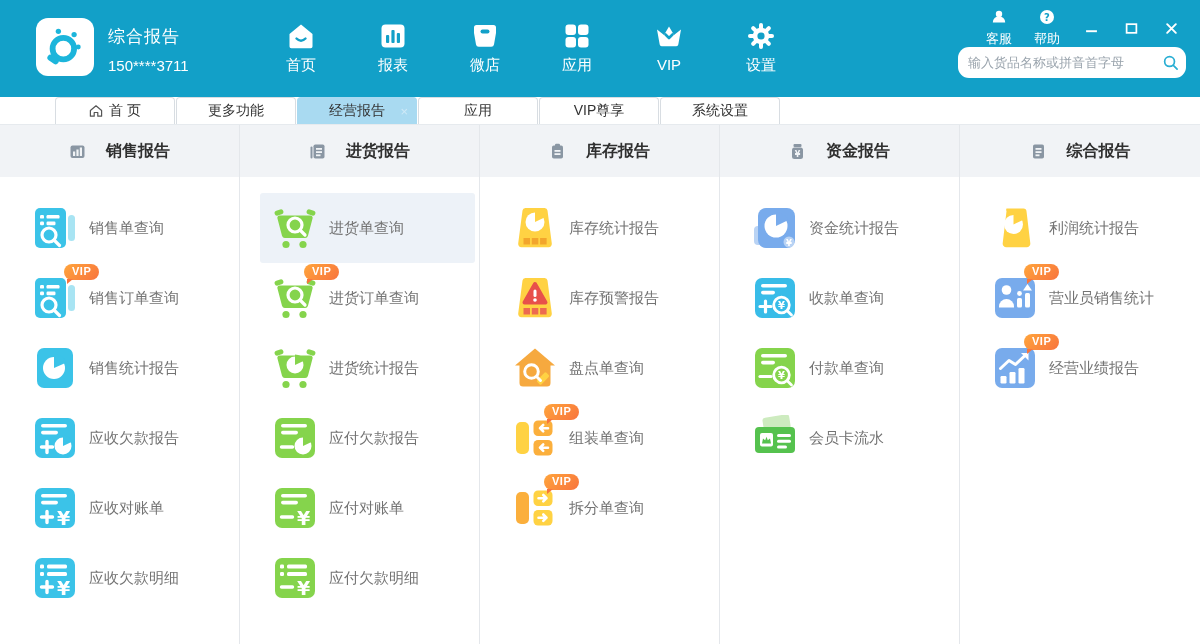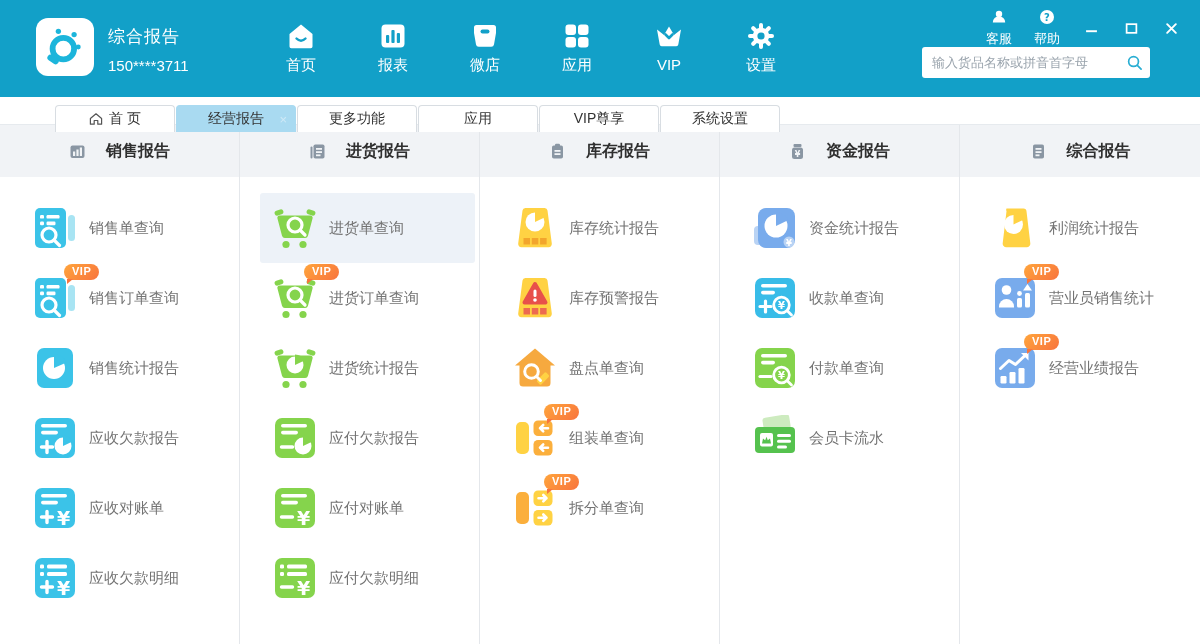--- a/index.html
+++ b/index.html
@@ -20,29 +20,29 @@
   .nav-item .nav-ico { height:32px; display:flex; align-items:flex-end; justify-content:center; }
   .nav-item svg { width:30px; height:30px; }
   .nav-label { font-size:15px; margin-top:5px; display:block; }
 
   .topbar { position:absolute; right:14px; top:7px; display:flex; align-items:center; gap:10px; color:#fff; }
   .top-link { display:flex; align-items:center; gap:5px; font-size:13px; cursor:pointer; padding:2px 6px;flex-direction:column; }
   .top-link svg { width:16px; height:16px; }
   .win-btn { width:30px; height:22px; display:flex; align-items:center; justify-content:center; cursor:pointer; }
   .win-btn svg { width:13px; height:13px; }
 
-  .search-box { position:absolute; left:922px; top:47px; width:228px; height:31px; background:#fff; border-radius:3px; display:flex; align-items:center; overflow:hidden; }
+  .search-box { position:absolute; left:958px; top:47px; width:228px; height:31px; background:#fff; border-radius:11px; display:flex; align-items:center; overflow:hidden; }
   .search-box input { flex:1; height:100%; border:none; outline:none; padding:0 10px; font-size:13px; color:#555; font-family:inherit; background:transparent; }
   .search-box input::placeholder { color:#9AA4AD; }
   .search-btn { width:36px; height:100%; border:none; background:transparent; display:flex; align-items:center; justify-content:center; cursor:pointer; }
   .search-btn svg { width:17px; height:17px; }
 
   
   .tab-strip { height:28px; background:#fff; display:flex; padding-left:55px; border-bottom:1px solid #E6EAEE; }
-  .tab { width:120px; height:100%; display:flex; align-items:center; justify-content:center; gap:6px; font-size:14px; color:#333; background:#fff; border:1px solid #D8DDE2; border-bottom:none; border-radius:4px 4px 0 0; margin-right:1px; cursor:pointer; position:relative;margin-top:8px; }
+  .tab { width:120px; height:100%; display:flex; align-items:center; justify-content:center; gap:6px; font-size:14px; color:#333; background:#fff; border:1px solid #D8DDE2; border-bottom:none; border-radius:4px 4px 0 0; margin-right:1px; cursor:pointer; position:relative; }
   .tab.active { background:var(--active-tab-bg,#A9DAF1); border-color:var(--active-tab-bg,#A9DAF1); }
   .tab-close { position:absolute; right:8px; top:50%; transform:translateY(-50%); color:#CFE9F7; font-size:13px; line-height:1; cursor:pointer; }
   .tab svg { width:14px; height:14px; }
 
   
   .content { height:519px; display:flex; background:#fff; }
   .column { width:240px; height:100%; border-right:1px solid var(--column-border,#E4E7EB); }
   .column:last-child { border-right:none; }
   .col-header { height:52px; background:var(--column-header-bg,#F1F3F6); display:flex; align-items:center; justify-content:center; gap:20px; }
   .col-header svg { width:17px; height:17px; }
@@ -186,26 +186,26 @@
     </div>
   </header>
 
   <div class="tab-strip">
     <div class="tab">
       <svg viewBox="0 0 14 14">
           <path d="M7 1.8 L12.6 6.5 V12.2 H8.8 V8.5 H5.2 V12.2 H1.4 V6.5 Z" fill="none" stroke="#555" stroke-width="1.2" stroke-linejoin="round"></path>
         </svg>
       <span>首 页</span>
     </div>
+    <div class="tab">
+      <span>更多功能</span>
+    </div>
     <div class="tab active">
       <span>经营报告</span>
       <span class="tab-close">×</span>
-    </div>
-    <div class="tab">
-      <span>更多功能</span>
     </div>
     <div class="tab">
       <span>应用</span>
     </div>
     <div class="tab">
       <span>VIP尊享</span>
     </div>
     <div class="tab">
       <span>系统设置</span>
     </div>

